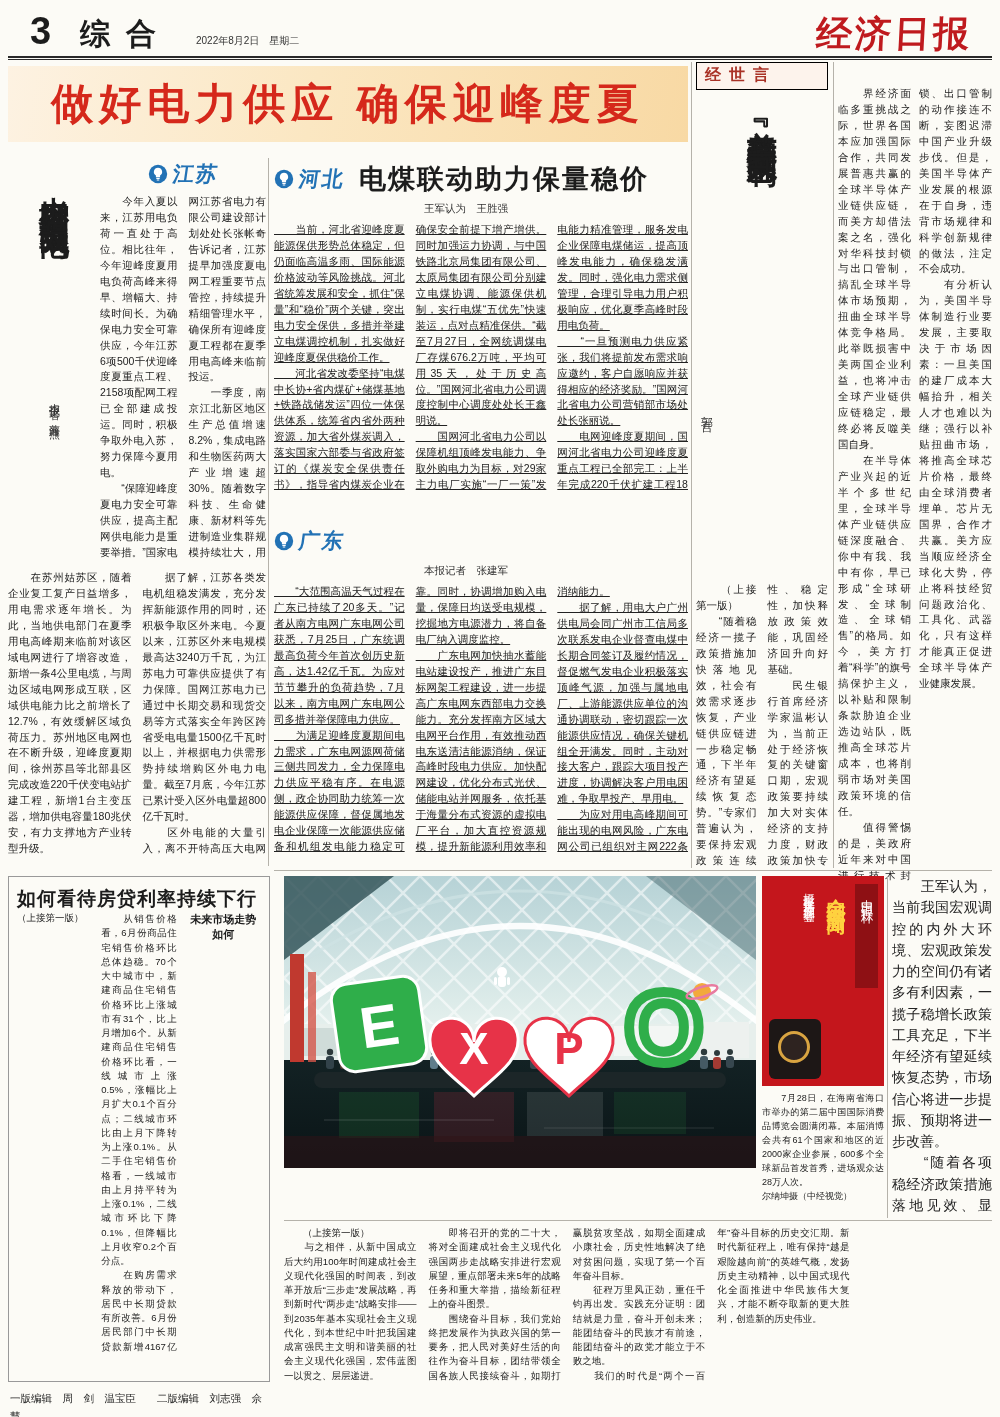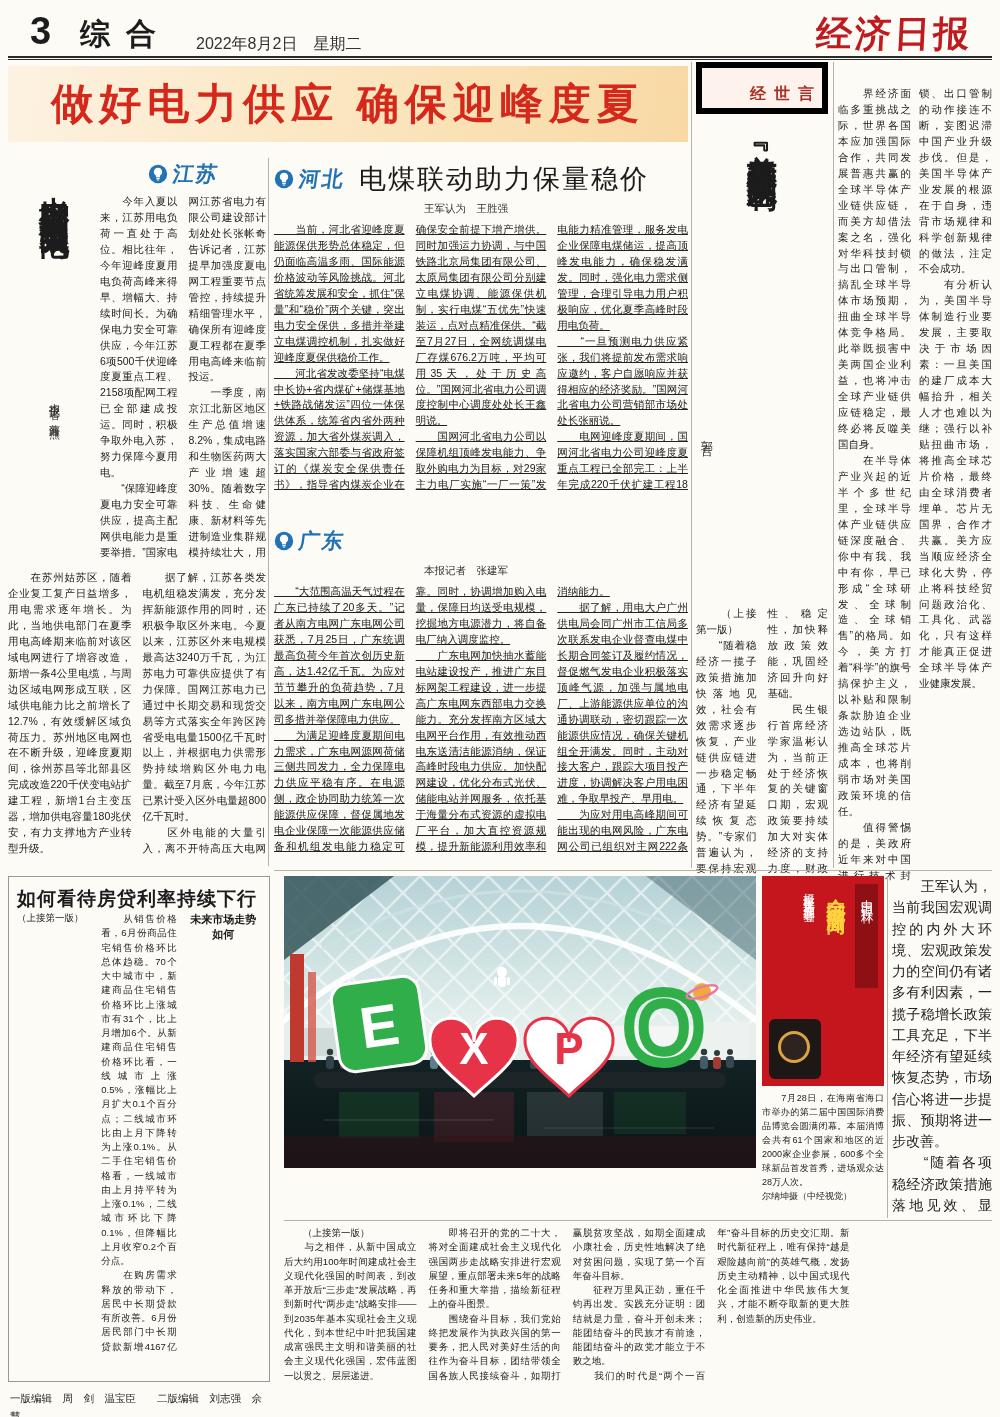--- a/index.html
+++ b/index.html
@@ -3,21 +3,21 @@
 <meta charset="utf-8">
 <style>
   * { margin:0; padding:0; box-sizing:border-box; }
   body { background:#e8e6e0; font-family:"Liberation Sans","DejaVu Sans",sans-serif; }
   .page { position:relative; width:1000px; height:1417px; background:#fcfbf6; overflow:hidden; color:#1c1c1c; margin:0 auto; }
   .abs { position:absolute; }
 
   
   .page-num { left:30px; top:10px; font-size:38px; font-weight:bold; }
   .section-title { left:80px; top:14px; font-size:30px; font-weight:bold; letter-spacing:16px; }
-  .page-date { left:196px; top:34px; font-size:16px; color:#333; }
+  .page-date { left:196px; top:34px; font-size:10px; color:#333; }
   .masthead { right:28px; top:10px; font-size:36px; font-weight:bold; color:#bf1a1e;
               font-family:"DejaVu Serif","Liberation Serif",serif; letter-spacing:3px; transform:skewX(-3deg); }
   .head-rule { left:8px; right:8px; top:56px; height:4px; border-top:2px solid #2a2a2a; border-bottom:1px solid #2a2a2a; }
 
   
   .banner { left:8px; top:66px; width:680px; height:76px;
             background:linear-gradient(100deg,#fdf2e2 0%,#fbe7c2 45%,#f8d9a4 100%);
             display:flex; align-items:center; justify-content:center; }
   .banner-title { font-size:42px; font-weight:bold; color:#d5281b; letter-spacing:6px; white-space:nowrap; }
 
@@ -42,28 +42,28 @@
   .js-right { flex:1; display:flex; flex-direction:column; }
   .js-right .badge { justify-content:center; margin:2px 0 6px; }
   .js-body-top { height:368px; }
   .js-body-bottom { height:294px; margin-top:6px; }
 
   
   .art-mid { left:274px; width:414px; }
   .art-hebei { top:158px; height:356px; }
   .art-guangdong { top:520px; height:346px; }
   .mid-head { display:flex; align-items:center; gap:14px; height:42px; }
-  .mid-title { font-size:27px; font-weight:normal; letter-spacing:2px; white-space:nowrap; }
+  .mid-title { font-size:27px; font-weight:bold; letter-spacing:2px; white-space:nowrap; }
   .mid-byline { font-size:10.5px; color:#333; margin:2px 0 6px 150px; }
   .mid-body { height:284px; }
 
   
   .art-jsy { left:696px; top:62px; width:132px; height:806px; }
-  .jsy-header { border:6px solid #000000; background:#fdf3ec; color:#a93226; font-weight:bold;
-                font-size:16px; letter-spacing:8px; text-align:right; padding:16px 0 3px 8px; }
+  .jsy-header { border:1px solid #000000; background:#fdf3ec; color:#a93226; font-weight:bold;
+                font-size:16px; letter-spacing:8px; text-align:left; padding:2px 0 3px 8px; }
   .jsy-titlewrap { position:relative; height:470px; }
   .jsy-vtitle { font-size:30px; font-weight:bold; height:430px; line-height:1.26; margin:16px auto 0; letter-spacing:2px; }
   .jsy-author { position:absolute; left:2px; top:300px; font-size:12px; height:50px; color:#333; letter-spacing:4px; }
   .jsy-cont { height:292px; margin-top:6px; }
 
   
   .art-right { left:838px; top:62px; width:154px; height:806px; }
   .art-right .body-text { height:100%; column-count:2; column-gap:8px;margin-top:24px; }
 
   

